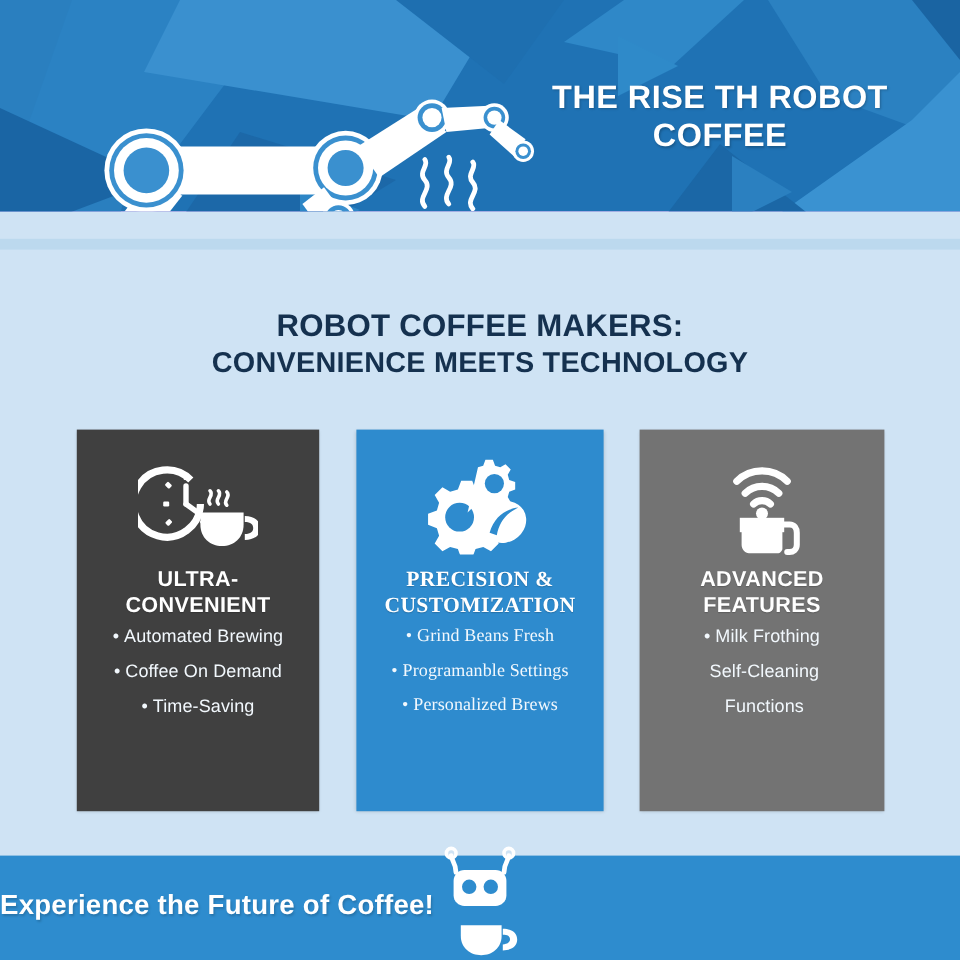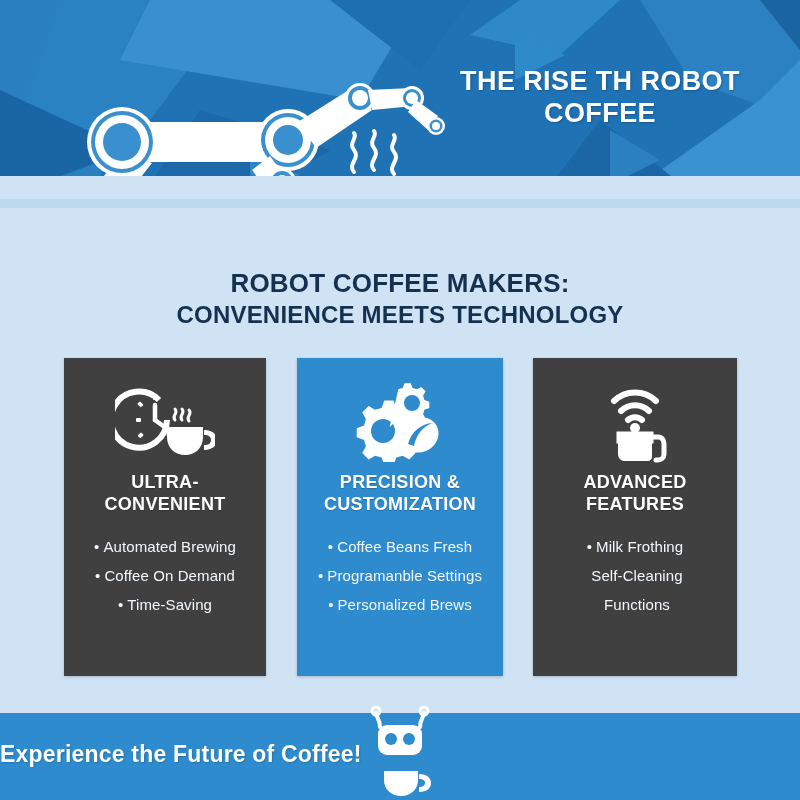--- a/index.html
+++ b/index.html
@@ -30,41 +30,41 @@
     background:#bcd9ee;
   }
 
   
   .main-heading {
     position:absolute; left:0; top:255px; width:800px;
     text-align:center; color:#15314f;
     font-size:27px; font-weight:bold; line-height:1.28; letter-spacing:0.2px;
   }
   .main-heading .ln { display:block; }
-  .main-heading .ln1 { font-size:26px;margin-top:12px; }
+  .main-heading .ln1 { font-size:26px; }
   .main-heading .ln2 { font-size:24px; }
 
   
   .cards { position:absolute; left:0; top:358px; width:800px; height:318px; }
   .card {
     position:absolute; top:0; width:202px; height:318px;
     box-shadow:0 1px 3px rgba(0,0,0,.18);
     display:flex; flex-direction:column; align-items:center;
   }
   .card-1 { left:64px;  background:#404040; }
-  .card-2 { left:297px; background:#2e8bce; width:206px; }
-  .card-3 { left:533px; background:#404040; width:204px; }
+  .card-2 { left:297px; background:#2e8bce; width:206px;font-family:Liberation Serif, serif; }
+  .card-3 { left:533px; background:#737373; width:204px; }
 
   .card-icon { height:96px; margin-top:14px; display:flex; align-items:center; justify-content:center; }
   .card-title {
     color:#ffffff; font-size:18px; font-weight:bold; text-align:center;
     line-height:1.22; letter-spacing:0.3px; margin-top:4px;
     text-shadow:0 1px 1px rgba(0,0,0,.2);
   }
-  .card-list { margin-top:16px; width:100%; padding:0 6px; }
+  .card-list { width:100%; padding:0 6px; }
   .card-list li {
     list-style:none; color:#f2f8fd; font-size:15px; line-height:1.95;
     text-align:center; letter-spacing:.1px; white-space:nowrap;
   }
   .card-list li .bullet { margin-right:4px; }
 
   
   .footer {
     position:absolute; left:0; top:713px; width:800px; height:87px;
     background:#2e8cce;
@@ -221,21 +221,21 @@
             <ellipse cx="70" cy="57" rx="19" ry="17" fill="#ffffff" transform="rotate(-30 70 57)"></ellipse>
             <path d="M58 66 c4 -14 14 -20 24 -21 c-11 5 -16 13 -18 23 Z" fill="#2e8bce"></path>
           </g>
         </svg>
       </div>
       <div class="card-title">
         <span>PRECISION &amp;</span><br>
         <span>CUSTOMIZATION</span>
       </div>
       <ul class="card-list">
-        <li><span class="bullet">•</span><span>Coffee Beans Fresh</span></li>
+        <li><span class="bullet">•</span><span>Grind Beans Fresh</span></li>
         <li><span class="bullet">•</span><span>Programanble Settings</span></li>
         <li><span class="bullet">•</span><span>Personalized Brews</span></li>
       </ul>
     </div>
 
     <div class="card card-3">
       <div class="card-icon">
         <svg width="100" height="86" viewBox="0 0 100 86">
           <g fill="none" stroke="#ffffff" stroke-width="6" stroke-linecap="round">
             <path d="M29 24 a30 30 0 0 1 42 0"></path>

